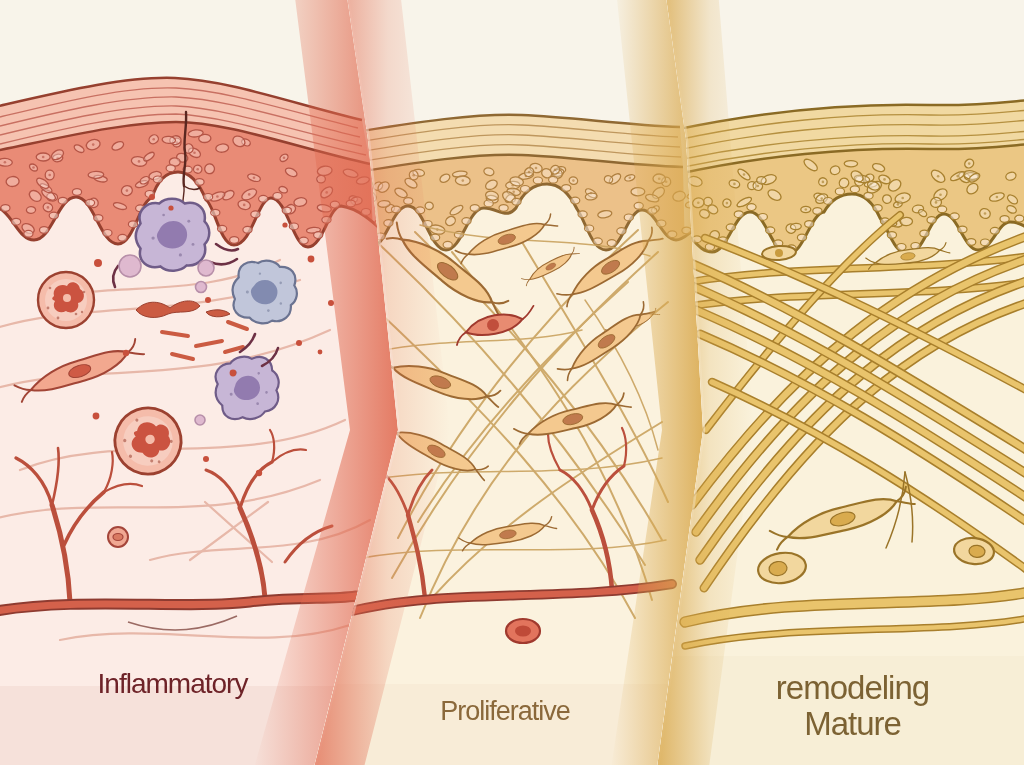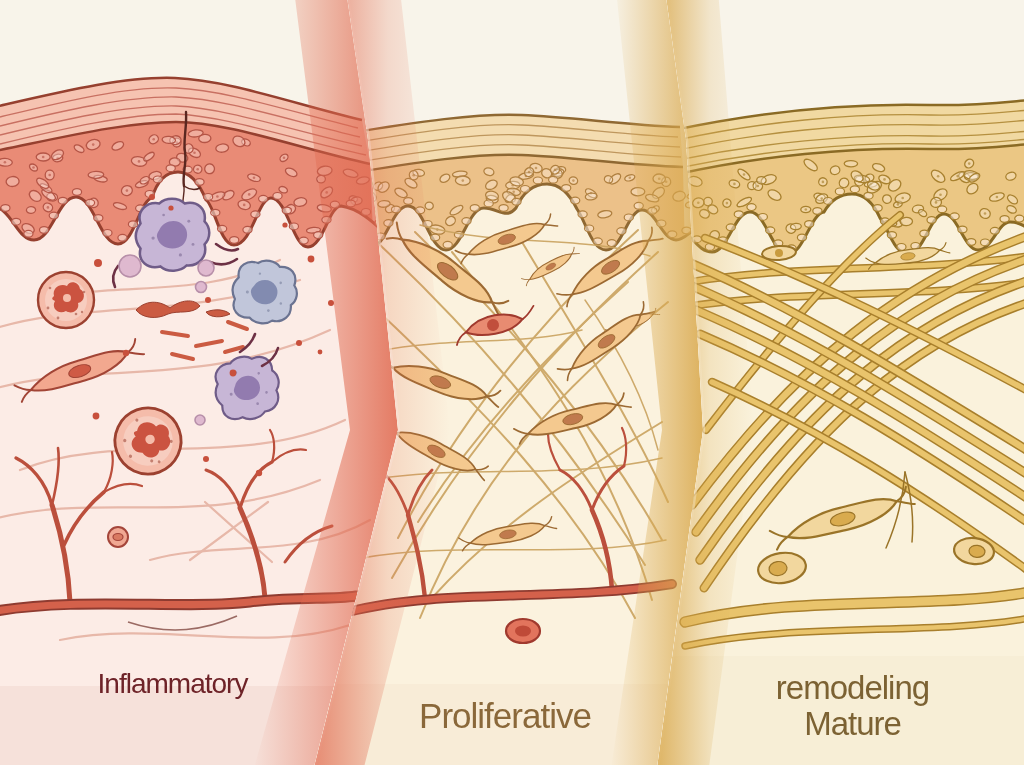--- a/index.html
+++ b/index.html
@@ -2,21 +2,21 @@
 <html><head>
 <meta charset="utf-8">
 <style>
   html,body{margin:0;padding:0;}
   .stage{position:relative;width:1024px;height:765px;overflow:hidden;background:#f8f4ea;
          font-family:"Liberation Sans", sans-serif;}
   .stage svg{position:absolute;left:0;top:0;}
   .phase-label{position:absolute;text-align:center;letter-spacing:-1px;font-weight:400;}
   .phase-label .line{display:block;}
   #label-inflammatory{left:0;top:668px;width:345px;font-size:28px;}
-  #label-proliferative{left:345px;top:696px;width:320px;font-size:35px;}
+  #label-proliferative{left:345px;top:696px;width:320px;font-size:27px;}
   #label-mature{left:680px;top:670px;width:345px;font-size:33px;line-height:1.1;}
 </style>
 </head>
 <body>
 
 <div class="stage" id="stage" style="background: rgb(248, 244, 234);">
 
 <svg width="1024" height="765" viewBox="0 0 1024 765" xmlns="http://www.w3.org/2000/svg" id="illustration" style="--glow-red: #e0694f; --glow-gold: #d9a94e;">
   <defs>
     <clipPath id="clipP1">

